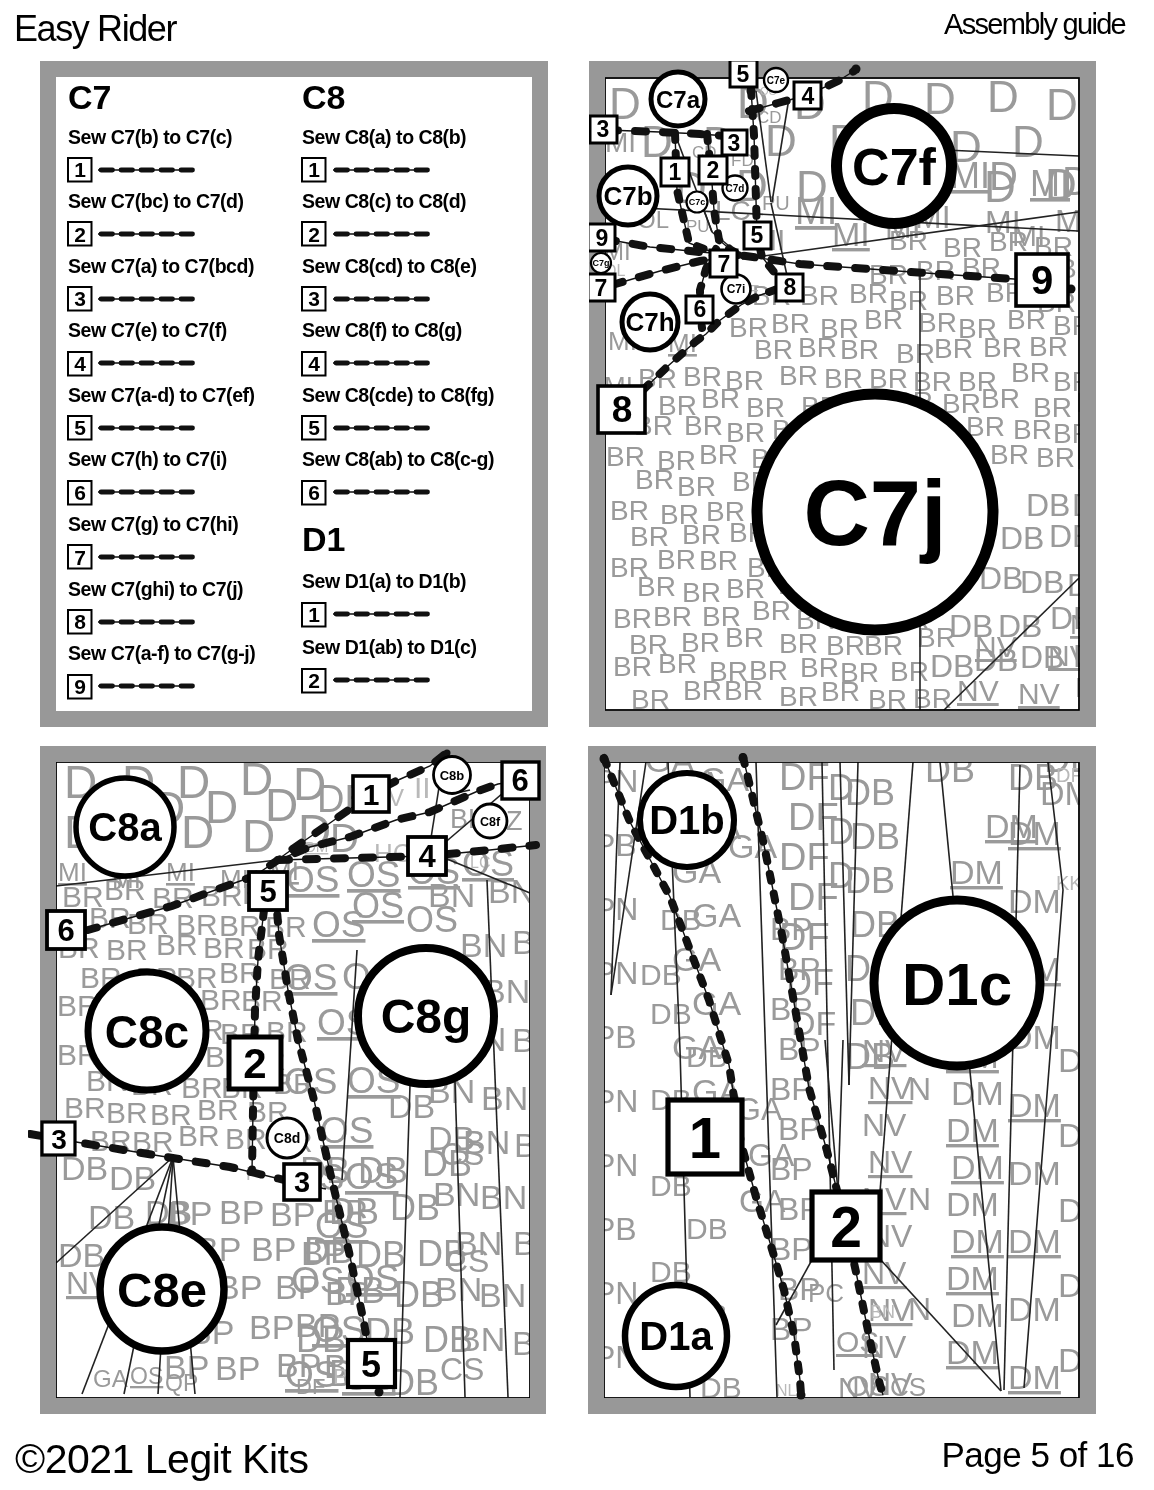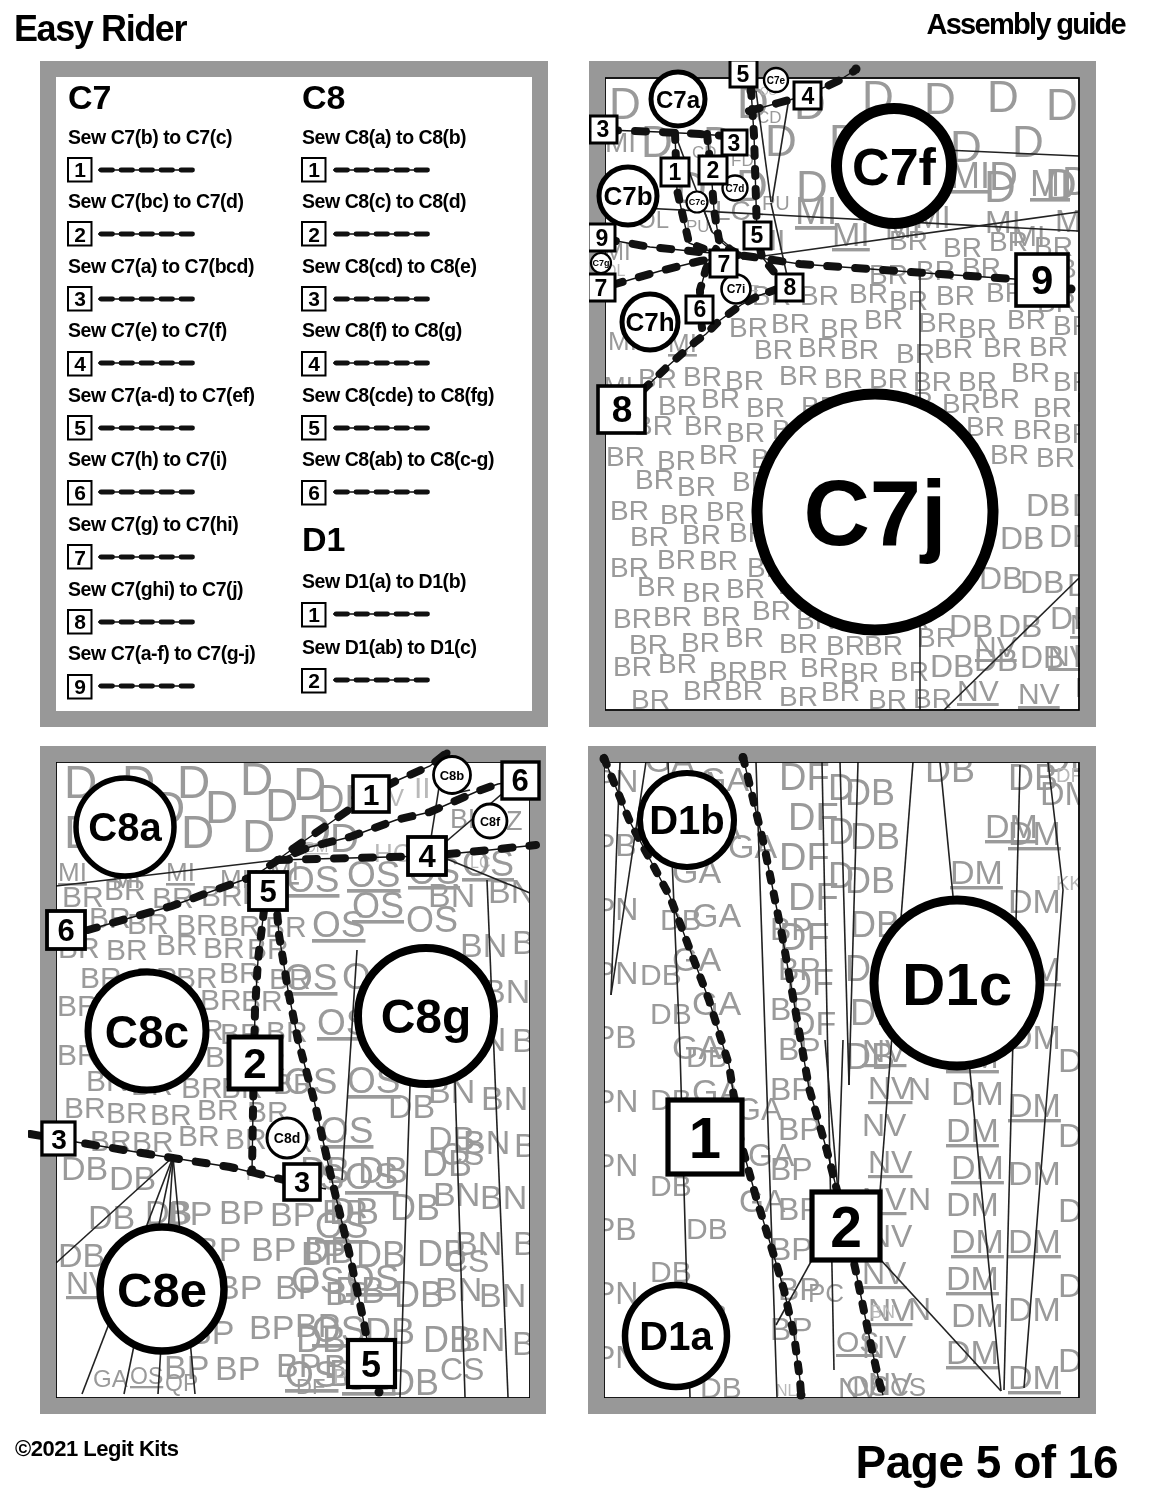--- a/index.html
+++ b/index.html
@@ -1,15 +1,15 @@
 <!DOCTYPE html>
 <html><head><meta charset="utf-8"><style>
 html,body{margin:0;padding:0;background:#fff}
 body{width:1154px;height:1490px;position:relative;font-family:"Liberation Sans",sans-serif;filter:grayscale(1)}
-.hd{position:absolute;font-weight:bold;color:#000}
+.hd{position:absolute;font-weight:normal;color:#000}
 svg{position:absolute}
 svg text{font-family:"Liberation Sans",sans-serif}
 .u{text-decoration:underline}
 </style></head><body>
 
 <div class="hd" style="left:14px;top:8px;font-size:36px;letter-spacing:-1.4px">Easy Rider</div>
 
 <div class="hd" style="right:29px;top:8px;font-size:29px;letter-spacing:-1.7px">Assembly guide</div>
 
 <svg style="left:40px;top:61px" width="508" height="666" viewBox="40 61 508 666">
@@ -952,14 +952,14 @@
     <g>
       <rect x="668" y="1100" width="74" height="74" fill="#fff" stroke="#000" stroke-width="5.2"></rect>
       <text x="705" y="1158" font-size="58" font-weight="bold" fill="#000" text-anchor="middle">1</text>
     </g>
     <g>
       <rect x="812" y="1192" width="68" height="68" fill="#fff" stroke="#000" stroke-width="5.2"></rect>
       <text x="846" y="1247" font-size="57" font-weight="bold" fill="#000" text-anchor="middle">2</text>
     </g>
   </svg>
 
-<div class="hd" style="left:15px;top:1436px;font-size:22px;letter-spacing:-0.5px">©2021 Legit Kits</div>
+<div class="hd" style="left:15px;top:1436px;font-size:41px;letter-spacing:-0.5px">©2021 Legit Kits</div>
 
-<div class="hd" style="right:36px;top:1435px;font-size:46px;letter-spacing:-0.5px">Page 5 of 16</div>
+<div class="hd" style="right:20px;top:1435px;font-size:35px;letter-spacing:-0.5px">Page 5 of 16</div>
 </body></html>

